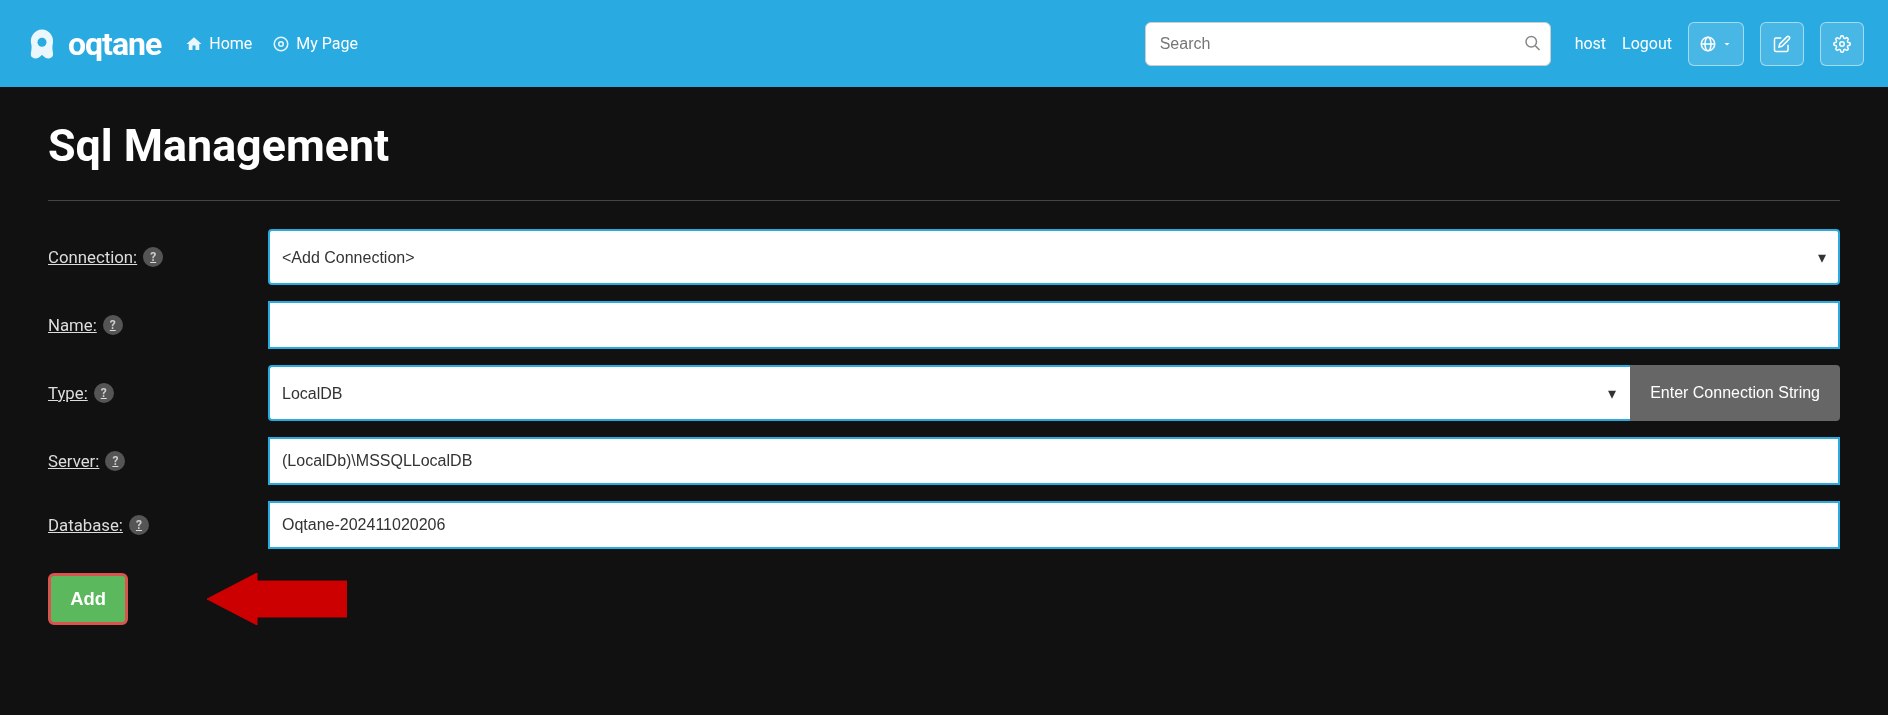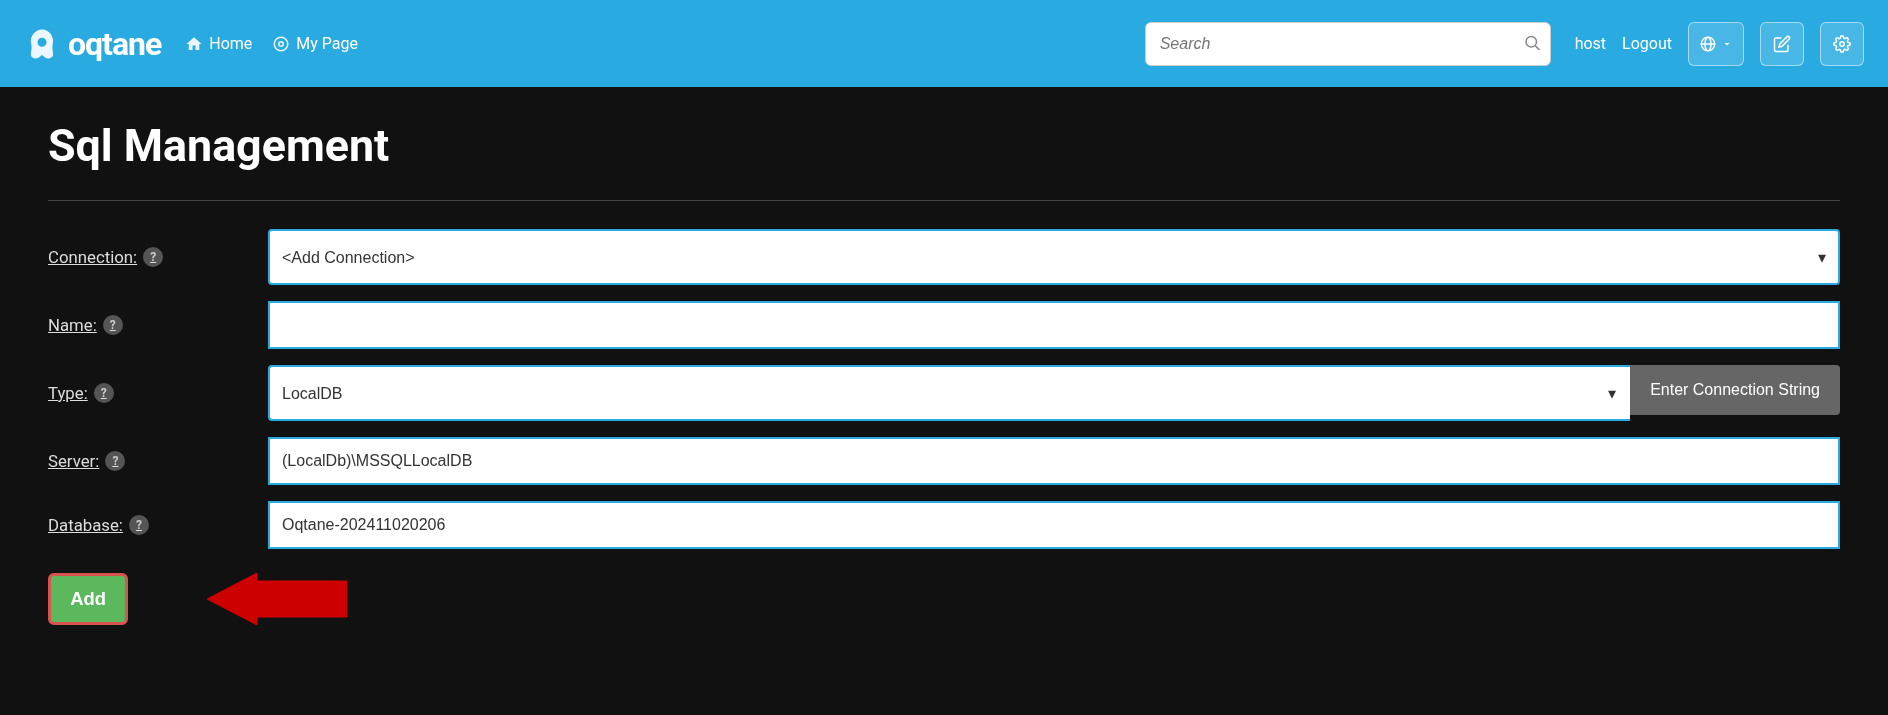--- a/index.html
+++ b/index.html
@@ -49,21 +49,20 @@
     }
     .search-input {
       width: 406px;
       height: 44px;
       border-radius: 6px;
       border: 1px solid #ccc;
       background: white;
       padding: 0 40px 0 14px;
       font-size: 1rem;
       color: #6d28d9;
-      font-style: italic;
     }
     .search-icon-btn {
       position: absolute;
       right: 10px;
       top: 50%;
       transform: translateY(-50%);
       background: none;
       border: none;
       cursor: pointer;
       color: #888;
@@ -184,21 +183,21 @@
       flex: 1;
       height: 48px;
       border-radius: 0;
       border: 2px solid #29abe2;
       background: white;
       color: #333;
       font-size: 1rem;
       padding: 0 12px;
     }
     .enter-connection-btn {
-      height: 50px;
+      height: 56px;
       padding: 0 20px;
       background: #666;
       color: white;
       border: none;
       border-radius: 0 4px 4px 0;
       font-size: 1rem;
       cursor: pointer;
       white-space: nowrap;
       margin-left: 0;
     }

